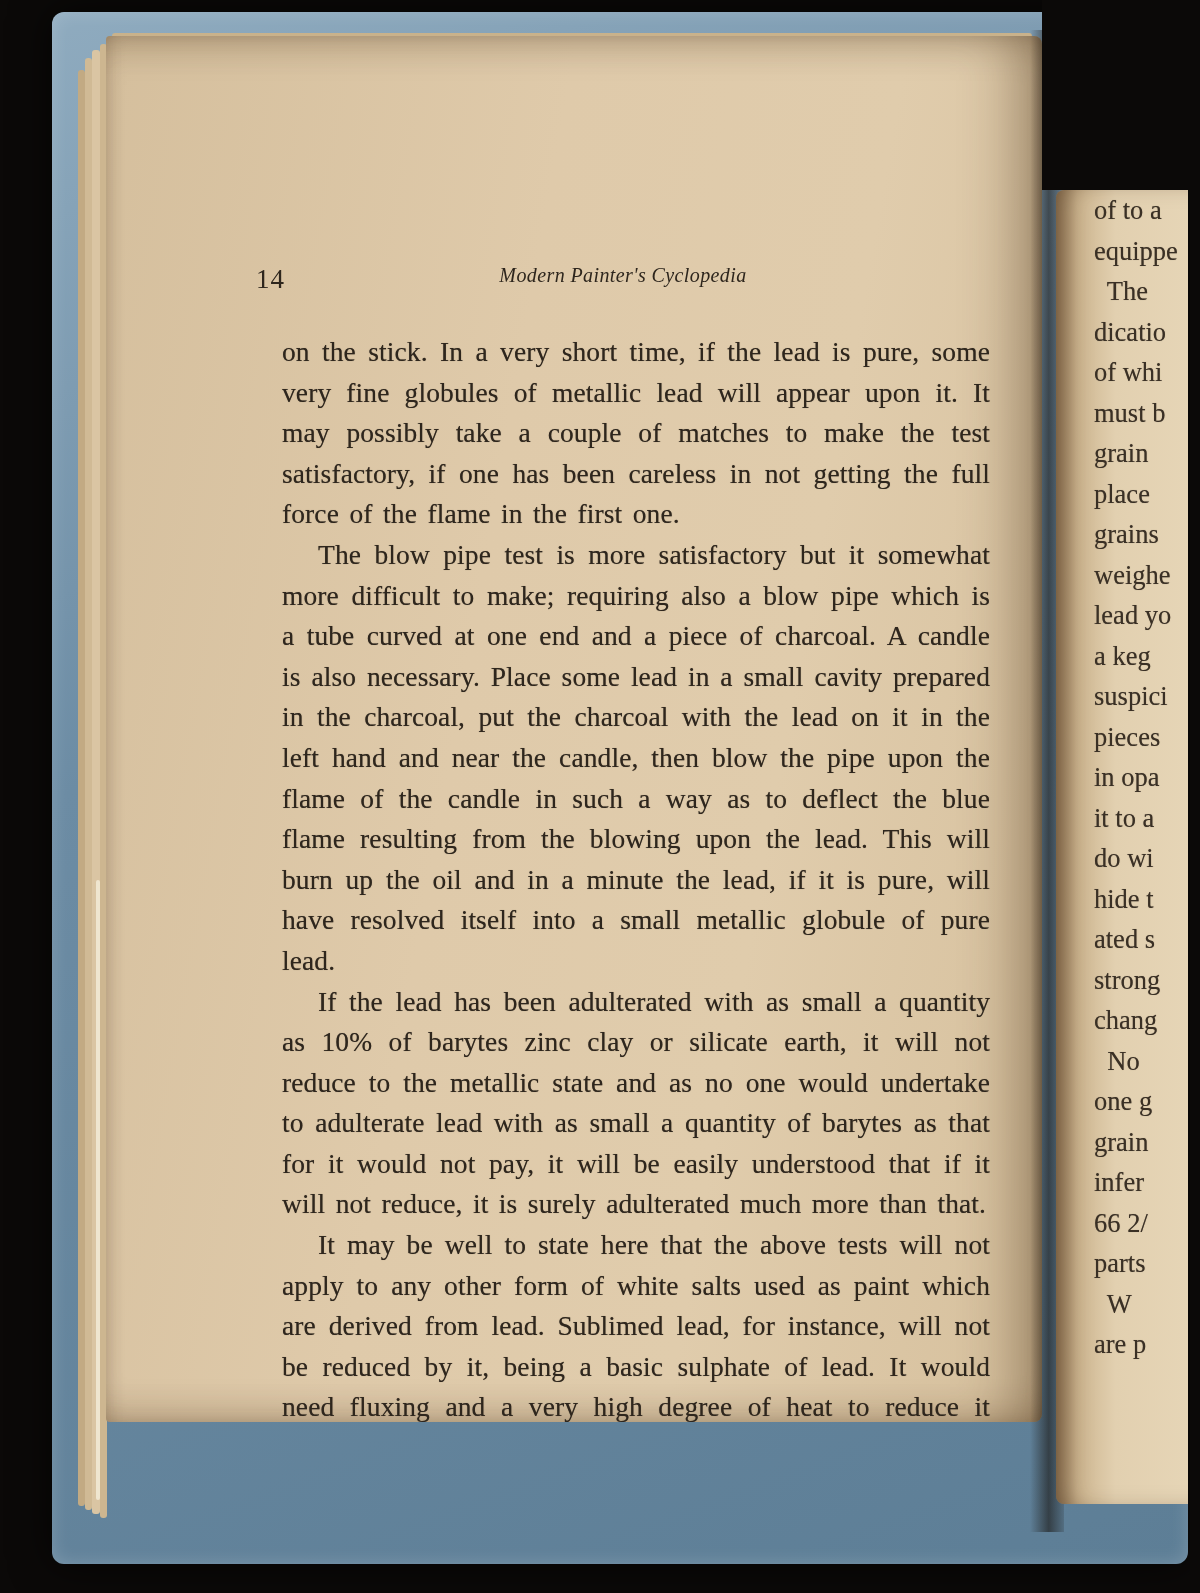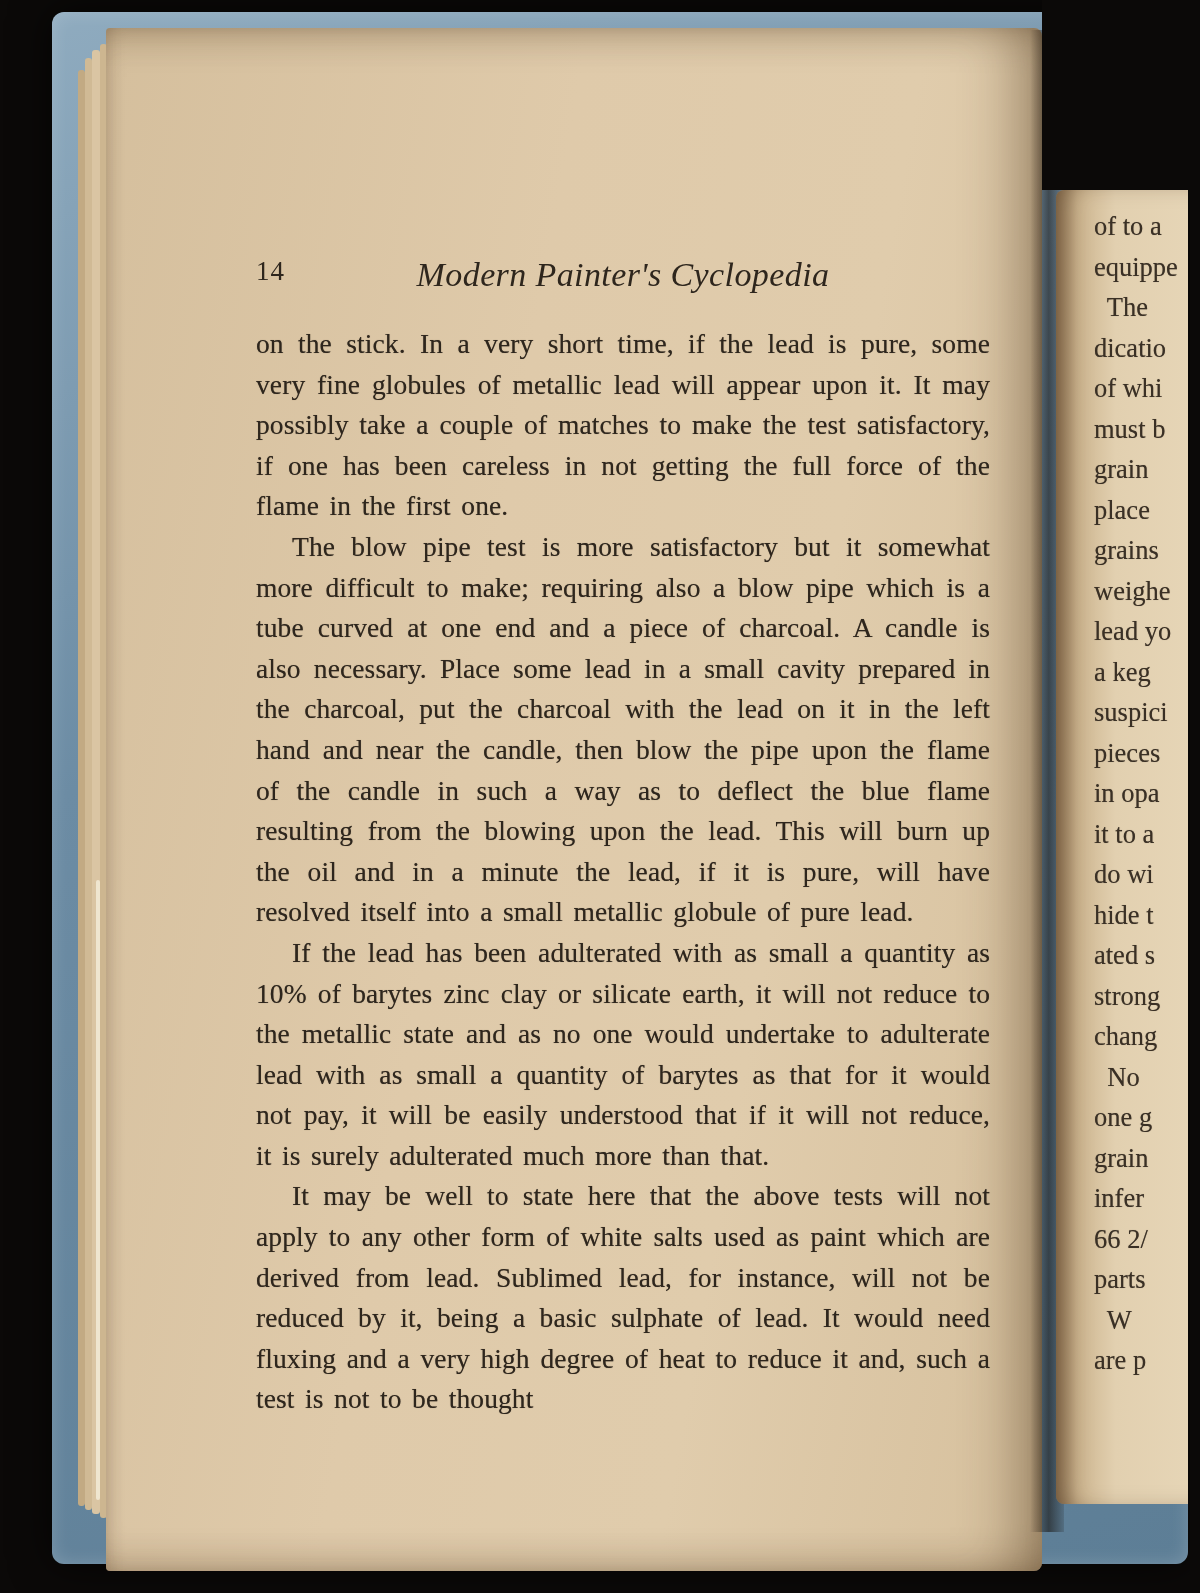--- a/index.html
+++ b/index.html
@@ -15,56 +15,57 @@
     box-shadow:0 0 40px rgba(0,0,0,.7), inset 0 0 18px rgba(255,255,255,.18);
   }
   .edge{position:absolute;border-radius:3px;}
   .edge.e1{left:78px;top:70px;width:7px;height:1436px;background:#c2aa83;}
   .edge.e2{left:85px;top:58px;width:7px;height:1452px;background:#d0ba95;}
   .edge.e3{left:92px;top:50px;width:8px;height:1464px;background:#dac5a3;}
   .edge.e4{left:100px;top:44px;width:7px;height:1474px;background:#cdb690;}
   .edge.e5{left:96px;top:880px;width:4px;height:620px;background:#efe6d0;}
   .edge.top1{left:112px;top:33px;width:920px;height:9px;background:#c9b28b;}
   .main-page{
-    position:absolute;left:106px;top:28px;width:936px;height:1543px;
+    position:absolute;left:106px;top:36px;width:936px;height:1386px;
     background:linear-gradient(100deg,#d5bf9d 0%,var(--paper) 40%,#e0ccac 68%,#d6c09d 100%);
     border-radius:4px 8px 8px 4px;overflow:hidden;
     box-shadow:
       inset -48px 0 60px -28px rgba(70,45,20,.48),
       inset 0 28px 40px -28px rgba(70,45,20,.35),
       inset 0 -28px 40px -28px rgba(70,45,20,.32),
       inset 10px 0 18px -10px rgba(70,45,20,.25);
   }
   .text-block{
     position:absolute;left:150px;right:52px;top:0;bottom:0;
     color:var(--ink);
   }
   .page-header{position:relative;margin-top:228px;height:36px;}
   .page-num{
     position:absolute;left:0;top:0;font-size:27px;letter-spacing:1px;
   }
   .running-title{
-    display:block;text-align:center;font-style:italic;font-size:34px;
+    display:block;text-align:center;font-style:italic;font-size:20px;
     letter-spacing:.4px;
   }
   .page-body{
     margin-top:32px;font-size:27.5px;line-height:40.6px;
     text-align:justify;word-spacing:3.5px;letter-spacing:.1px;
     text-shadow:0 0 .7px rgba(46,38,29,.55);
+    margin-left:26px;
   }
   .para{margin:0;}
   .para.indent{text-indent:36px;font-family:Liberation Serif, serif;}
   .right-page{
     position:absolute;left:1056px;top:190px;width:132px;height:1314px;
     background:linear-gradient(90deg,#a98f6b 0%,#cdb58f 16%,var(--paper_right) 45%,#e6d5b6 100%);
     border-radius:8px 0 0 8px;overflow:hidden;
     box-shadow:inset 20px 0 26px -12px rgba(60,35,15,.55);
   }
   .fragments{
-    padding:16px 0 0 38px;font-size:26.5px;line-height:40.5px;
+    padding:0 0 0 38px;font-size:26.5px;line-height:40.5px;
     color:#3a3025;white-space:pre;
     text-shadow:0 0 .7px rgba(58,48,37,.5);
   }
   .crease{
     position:absolute;left:1030px;top:30px;width:34px;height:1502px;
     background:linear-gradient(90deg,rgba(18,11,5,0) 0%,rgba(18,11,5,.55) 55%,rgba(18,11,5,.15) 100%);
   }
   .corner-black{
     position:absolute;left:1042px;top:0;width:158px;height:190px;background:#0b0908;
   }

